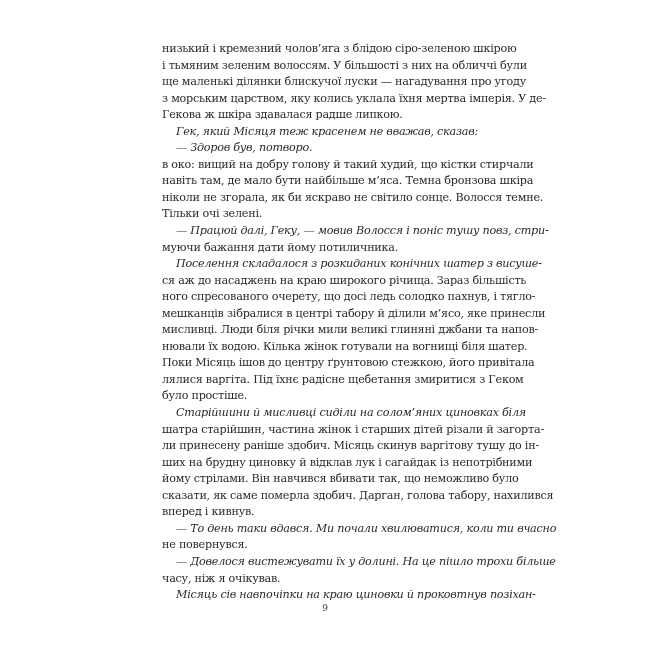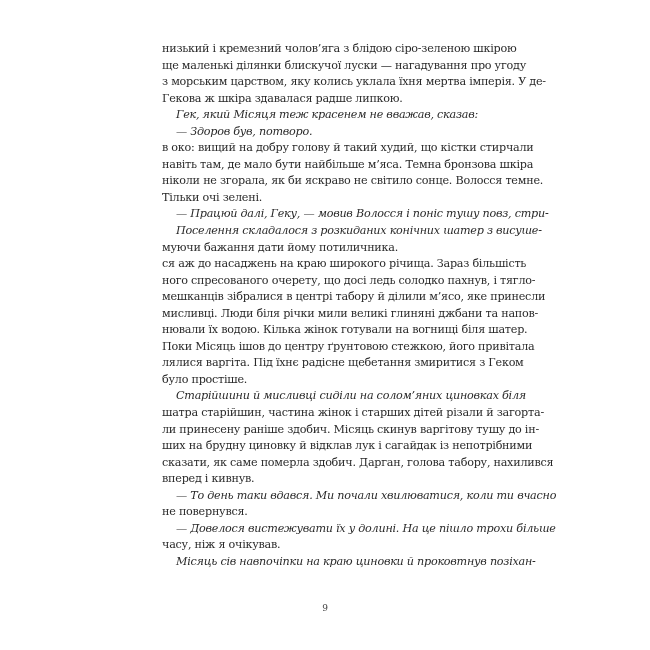--- a/index.html
+++ b/index.html
@@ -38,44 +38,46 @@
       font-size: 9px;
       color: #444;
     }
   </style>
 </head>
 <body>
 
 <div class="page">
   <div class="text-block" id="text-block">
       <span class="line">низький і кремезний чолов’яга з блідою сіро-зеленою шкірою</span>
+      <span class="line">і тьмяним зеленим волоссям. У більшості з них на обличчі були</span>
       <span class="line">ще маленькі ділянки блискучої луски — нагадування про угоду</span>
       <span class="line">з морським царством, яку колись уклала їхня мертва імперія. У де-</span>
       <span class="line last">Гекова ж шкіра здавалася радше липкою.</span>
       <span class="line indent last">Гек, який Місяця теж красенем не вважав, сказав:</span>
       <span class="line indent last">— Здоров був, потворо.</span>
       <span class="line">в око: вищий на добру голову й такий худий, що кістки стирчали</span>
       <span class="line">навіть там, де мало бути найбільше м’яса. Темна бронзова шкіра</span>
       <span class="line">ніколи не згорала, як би яскраво не світило сонце. Волосся темне.</span>
       <span class="line last">Тільки очі зелені.</span>
       <span class="line indent">— Працюй далі, Геку, — мовив Волосся і поніс тушу повз, стри-</span>
+      <span class="line last">муючи бажання дати йому потиличника.</span>
       <span class="line indent">Поселення складалося з розкиданих конічних шатер з висуше-</span>
-      <span class="line last">муючи бажання дати йому потиличника.</span>
       <span class="line">ся аж до насаджень на краю широкого річища. Зараз більшість</span>
       <span class="line">ного спресованого очерету, що досі ледь солодко пахнув, і тягло-</span>
       <span class="line">мешканців зібралися в центрі табору й ділили м’ясо, яке принесли</span>
       <span class="line">мисливці. Люди біля річки мили великі глиняні джбани та напов-</span>
       <span class="line">нювали їх водою. Кілька жінок готували на вогнищі біля шатер.</span>
       <span class="line">Поки Місяць ішов до центру ґрунтовою стежкою, його привітала</span>
       <span class="line">лялися варгіта. Під їхнє радісне щебетання змиритися з Геком</span>
       <span class="line last">було простіше.</span>
       <span class="line indent">Старійшини й мисливці сиділи на солом’яних циновках біля</span>
       <span class="line">шатра старійшин, частина жінок і старших дітей різали й загорта-</span>
       <span class="line">ли принесену раніше здобич. Місяць скинув варгітову тушу до ін-</span>
       <span class="line">ших на брудну циновку й відклав лук і сагайдак із непотрібними</span>
+      <span class="line">йому стрілами. Він навчився вбивати так, що неможливо було</span>
       <span class="line">сказати, як саме померла здобич. Дарган, голова табору, нахилився</span>
       <span class="line last">вперед і кивнув.</span>
       <span class="line indent">— То день таки вдався. Ми почали хвилюватися, коли ти вчасно</span>
       <span class="line last">не повернувся.</span>
       <span class="line indent">— Довелося вистежувати їх у долині. На це пішло трохи більше</span>
       <span class="line last">часу, ніж я очікував.</span>
       <span class="line indent">Місяць сів навпочіпки на краю циновки й проковтнув позіхан-</span>
     </div>
   <div class="page-number">9</div>
 </div>

